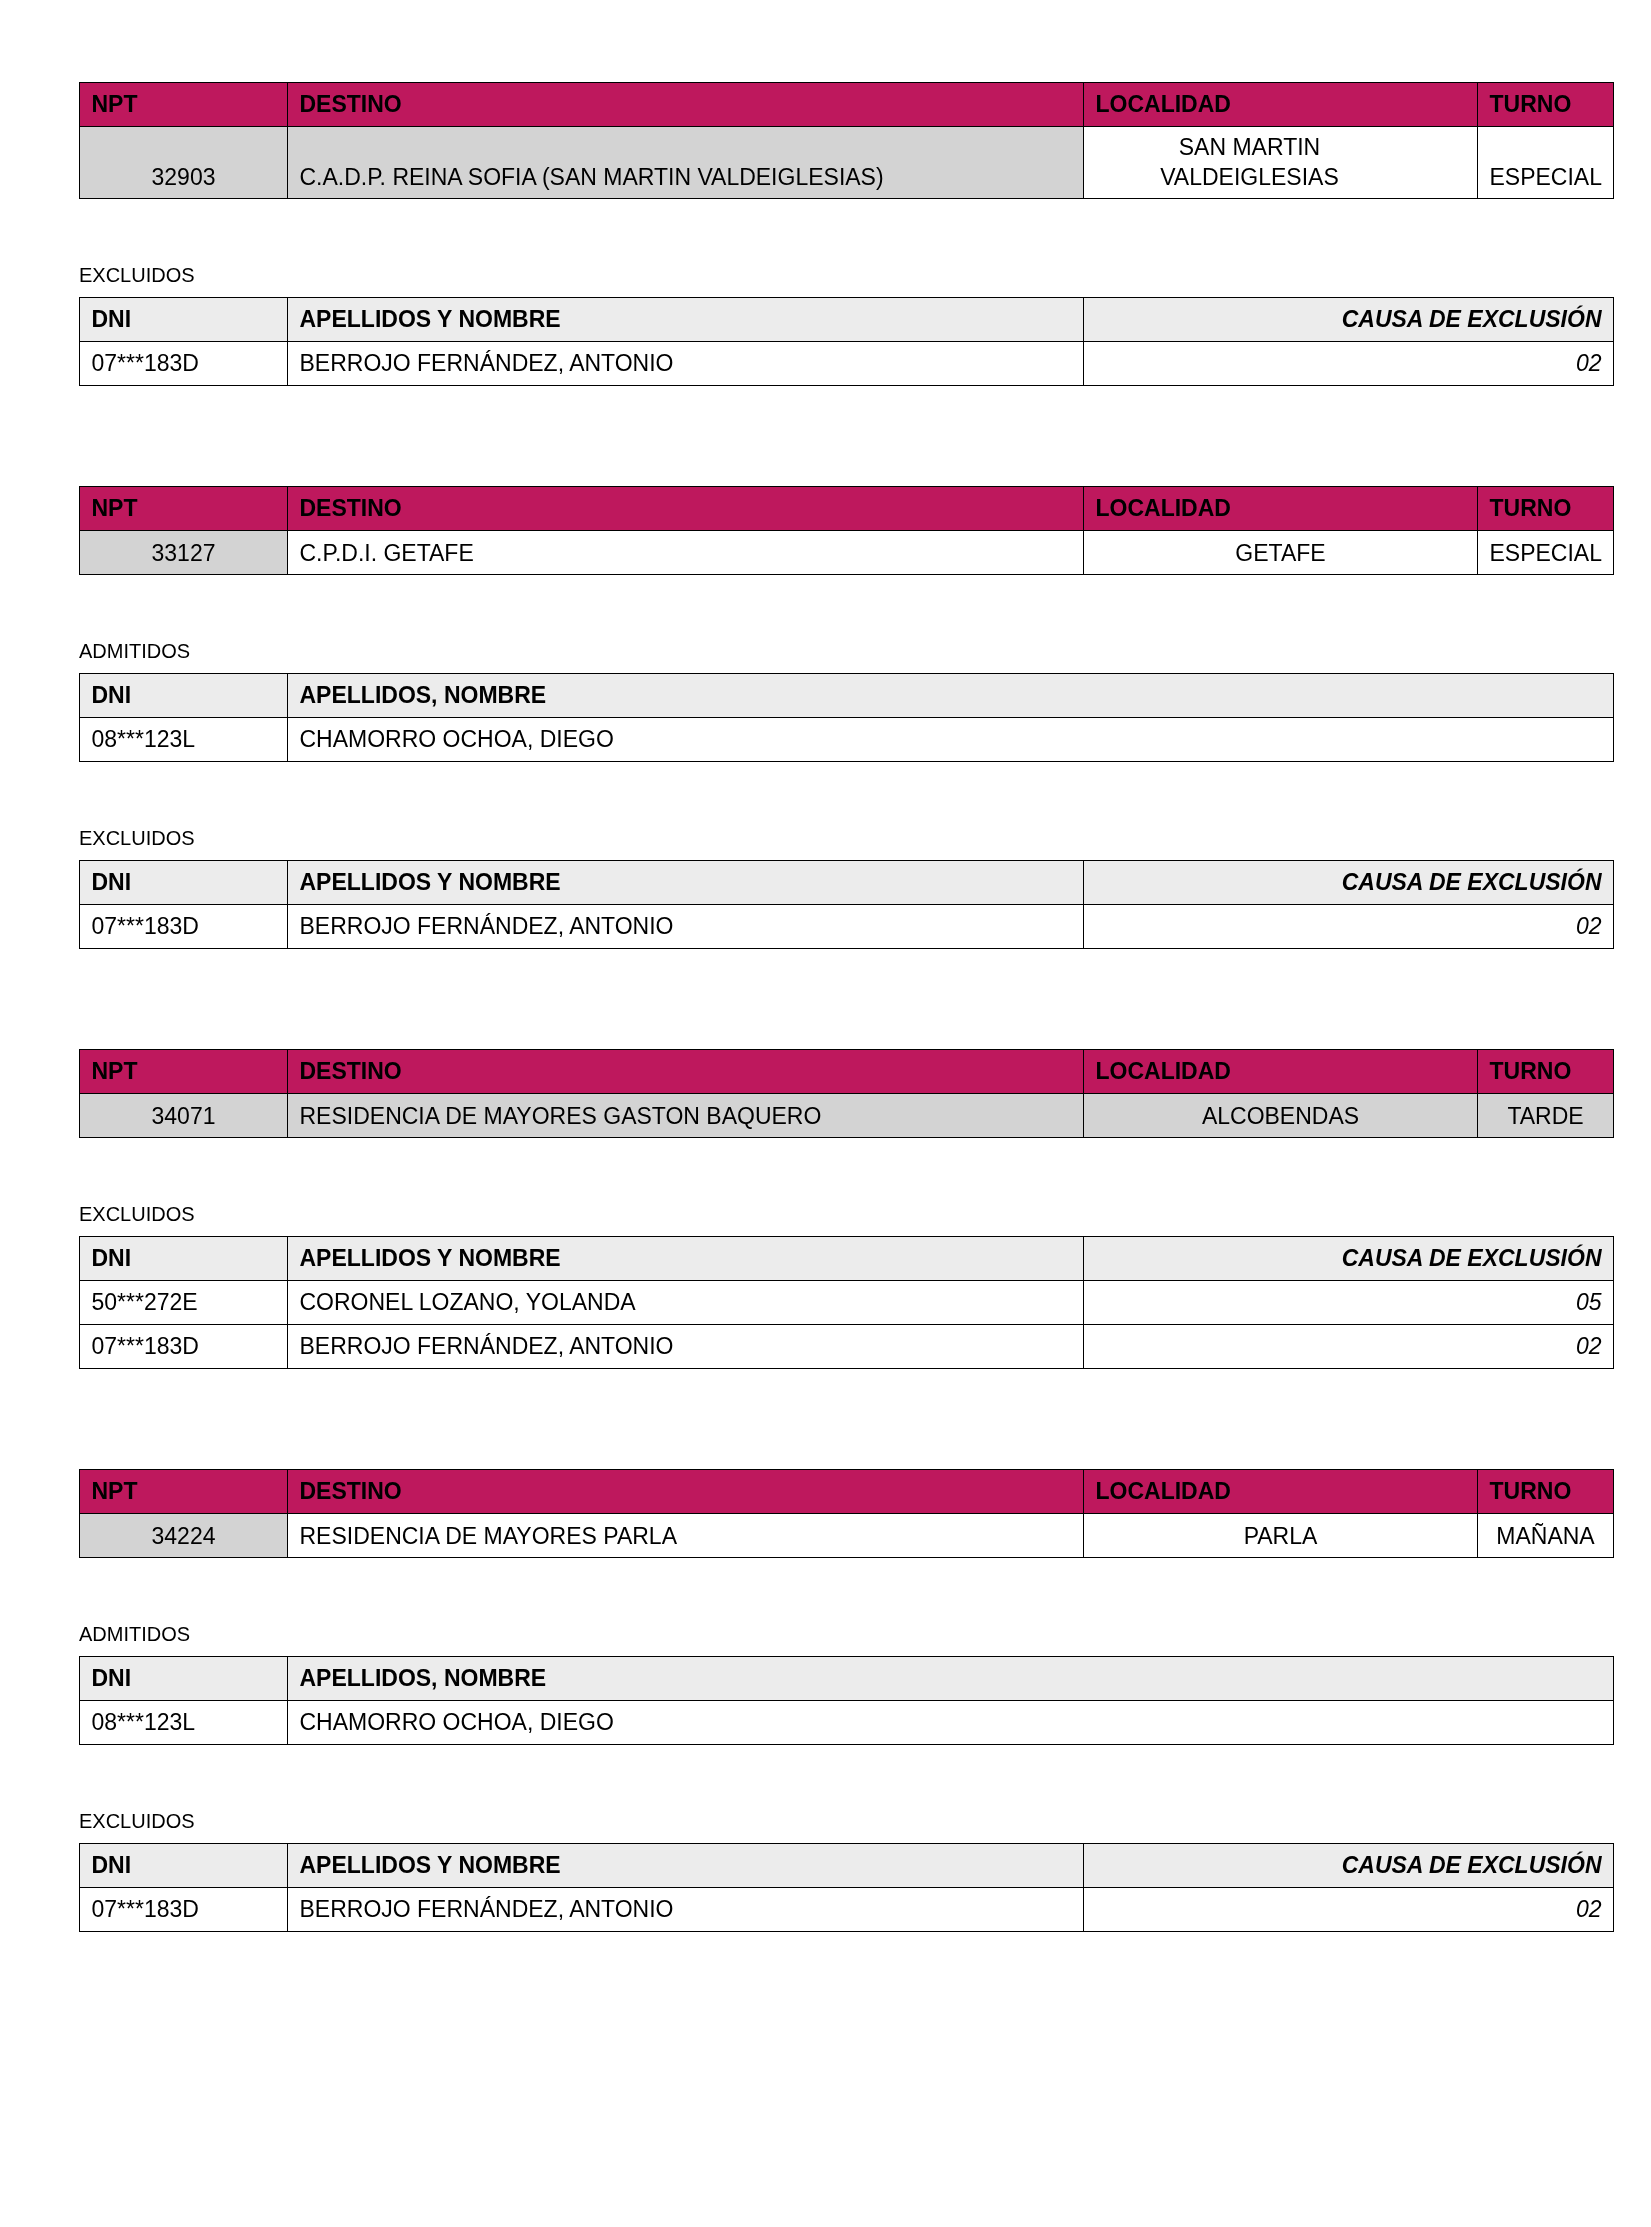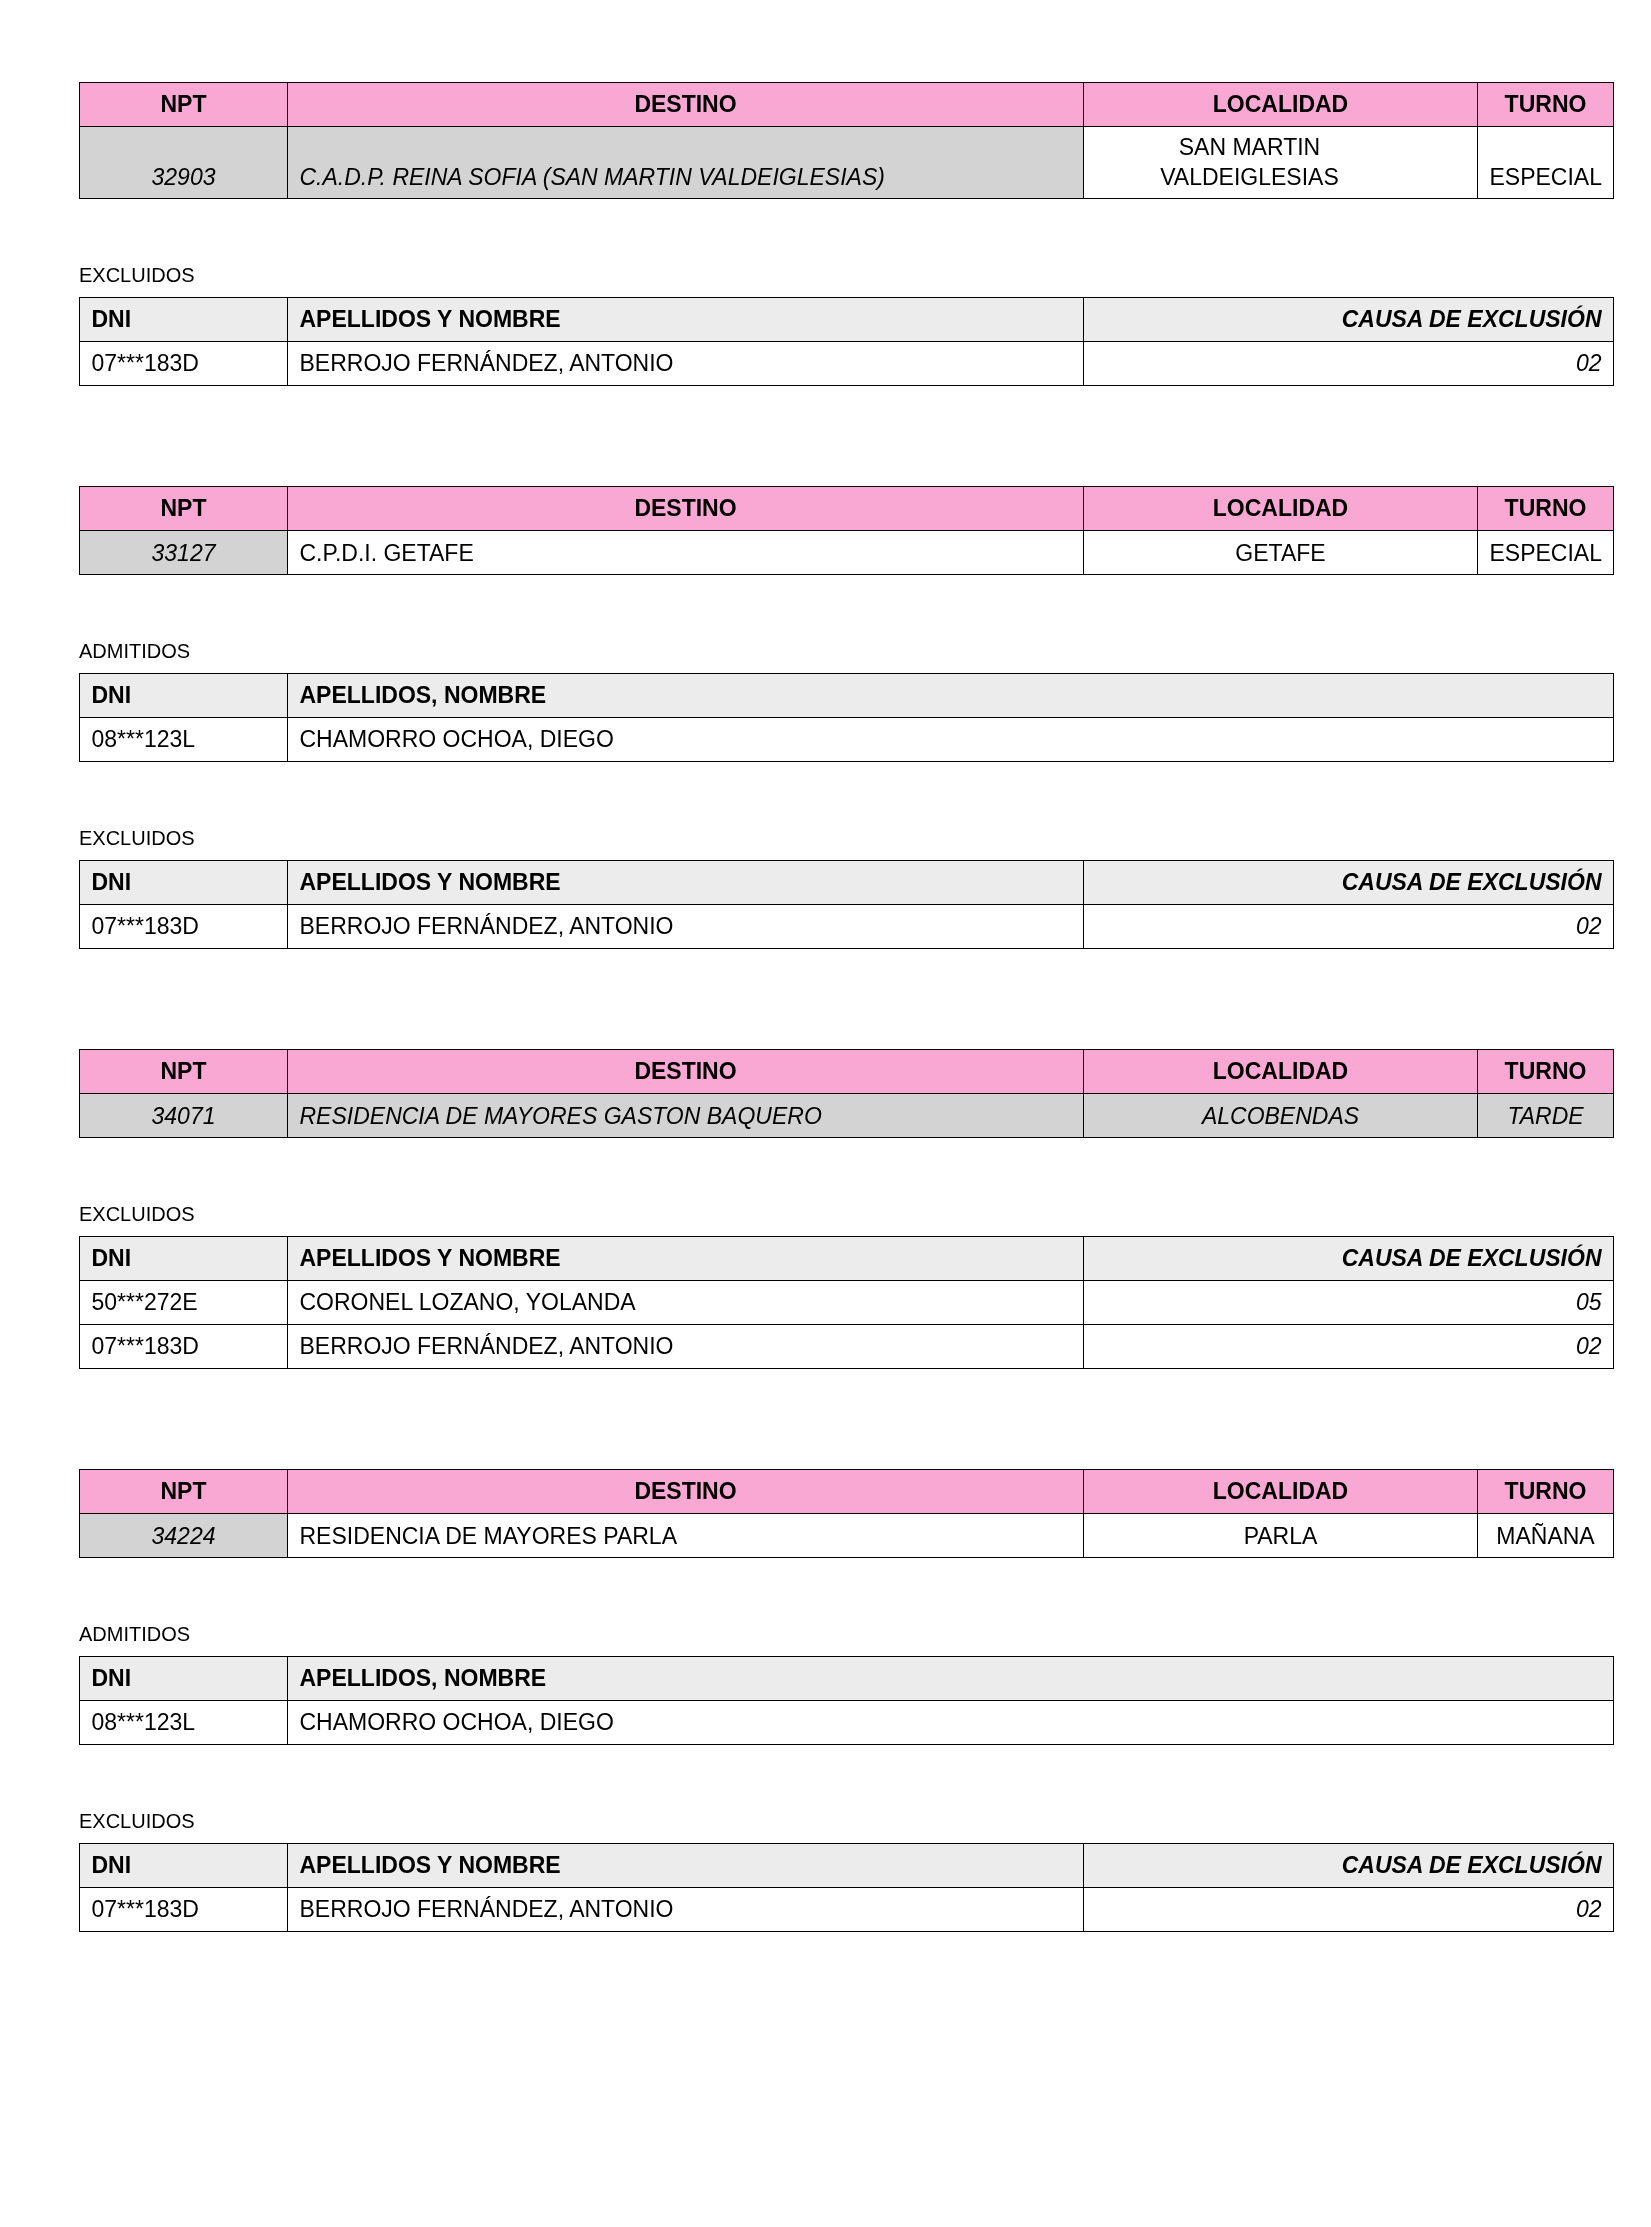--- a/index.html
+++ b/index.html
@@ -24,23 +24,23 @@
     border: 1.4px solid #000000;
     padding: 5.7px 11.5px;
     line-height: 1.3;
     overflow: hidden;
   }
   th { font-weight: bold; height: 44px; vertical-align: middle; }
 
   
   .npt-table { margin-top: 100px; }
   .npt-table.first { margin-top: 0; }
-  .npt-table th { background: #f9a8d4; text-align: center; }
+  .npt-table th { background: #be185d; text-align: left; }
   .npt-table td { height: 44px; vertical-align: bottom; }
-  .npt-table td.shaded { background: #d3d3d3; font-style: italic; }
+  .npt-table td.shaded { background: #d3d3d3; }
   .col-npt      { width: 208px;  text-align: center; }
   .col-destino  { width: 796px; text-align: left; }
   .col-localidad{ width: 394px;  text-align: center; }
   .col-turno    { width: 136px;  text-align: center; }
   .loc-wrap { display: block; max-width: 308px; }
 
   
   .section-heading {
     font-size: 20px;
     font-weight: normal;

